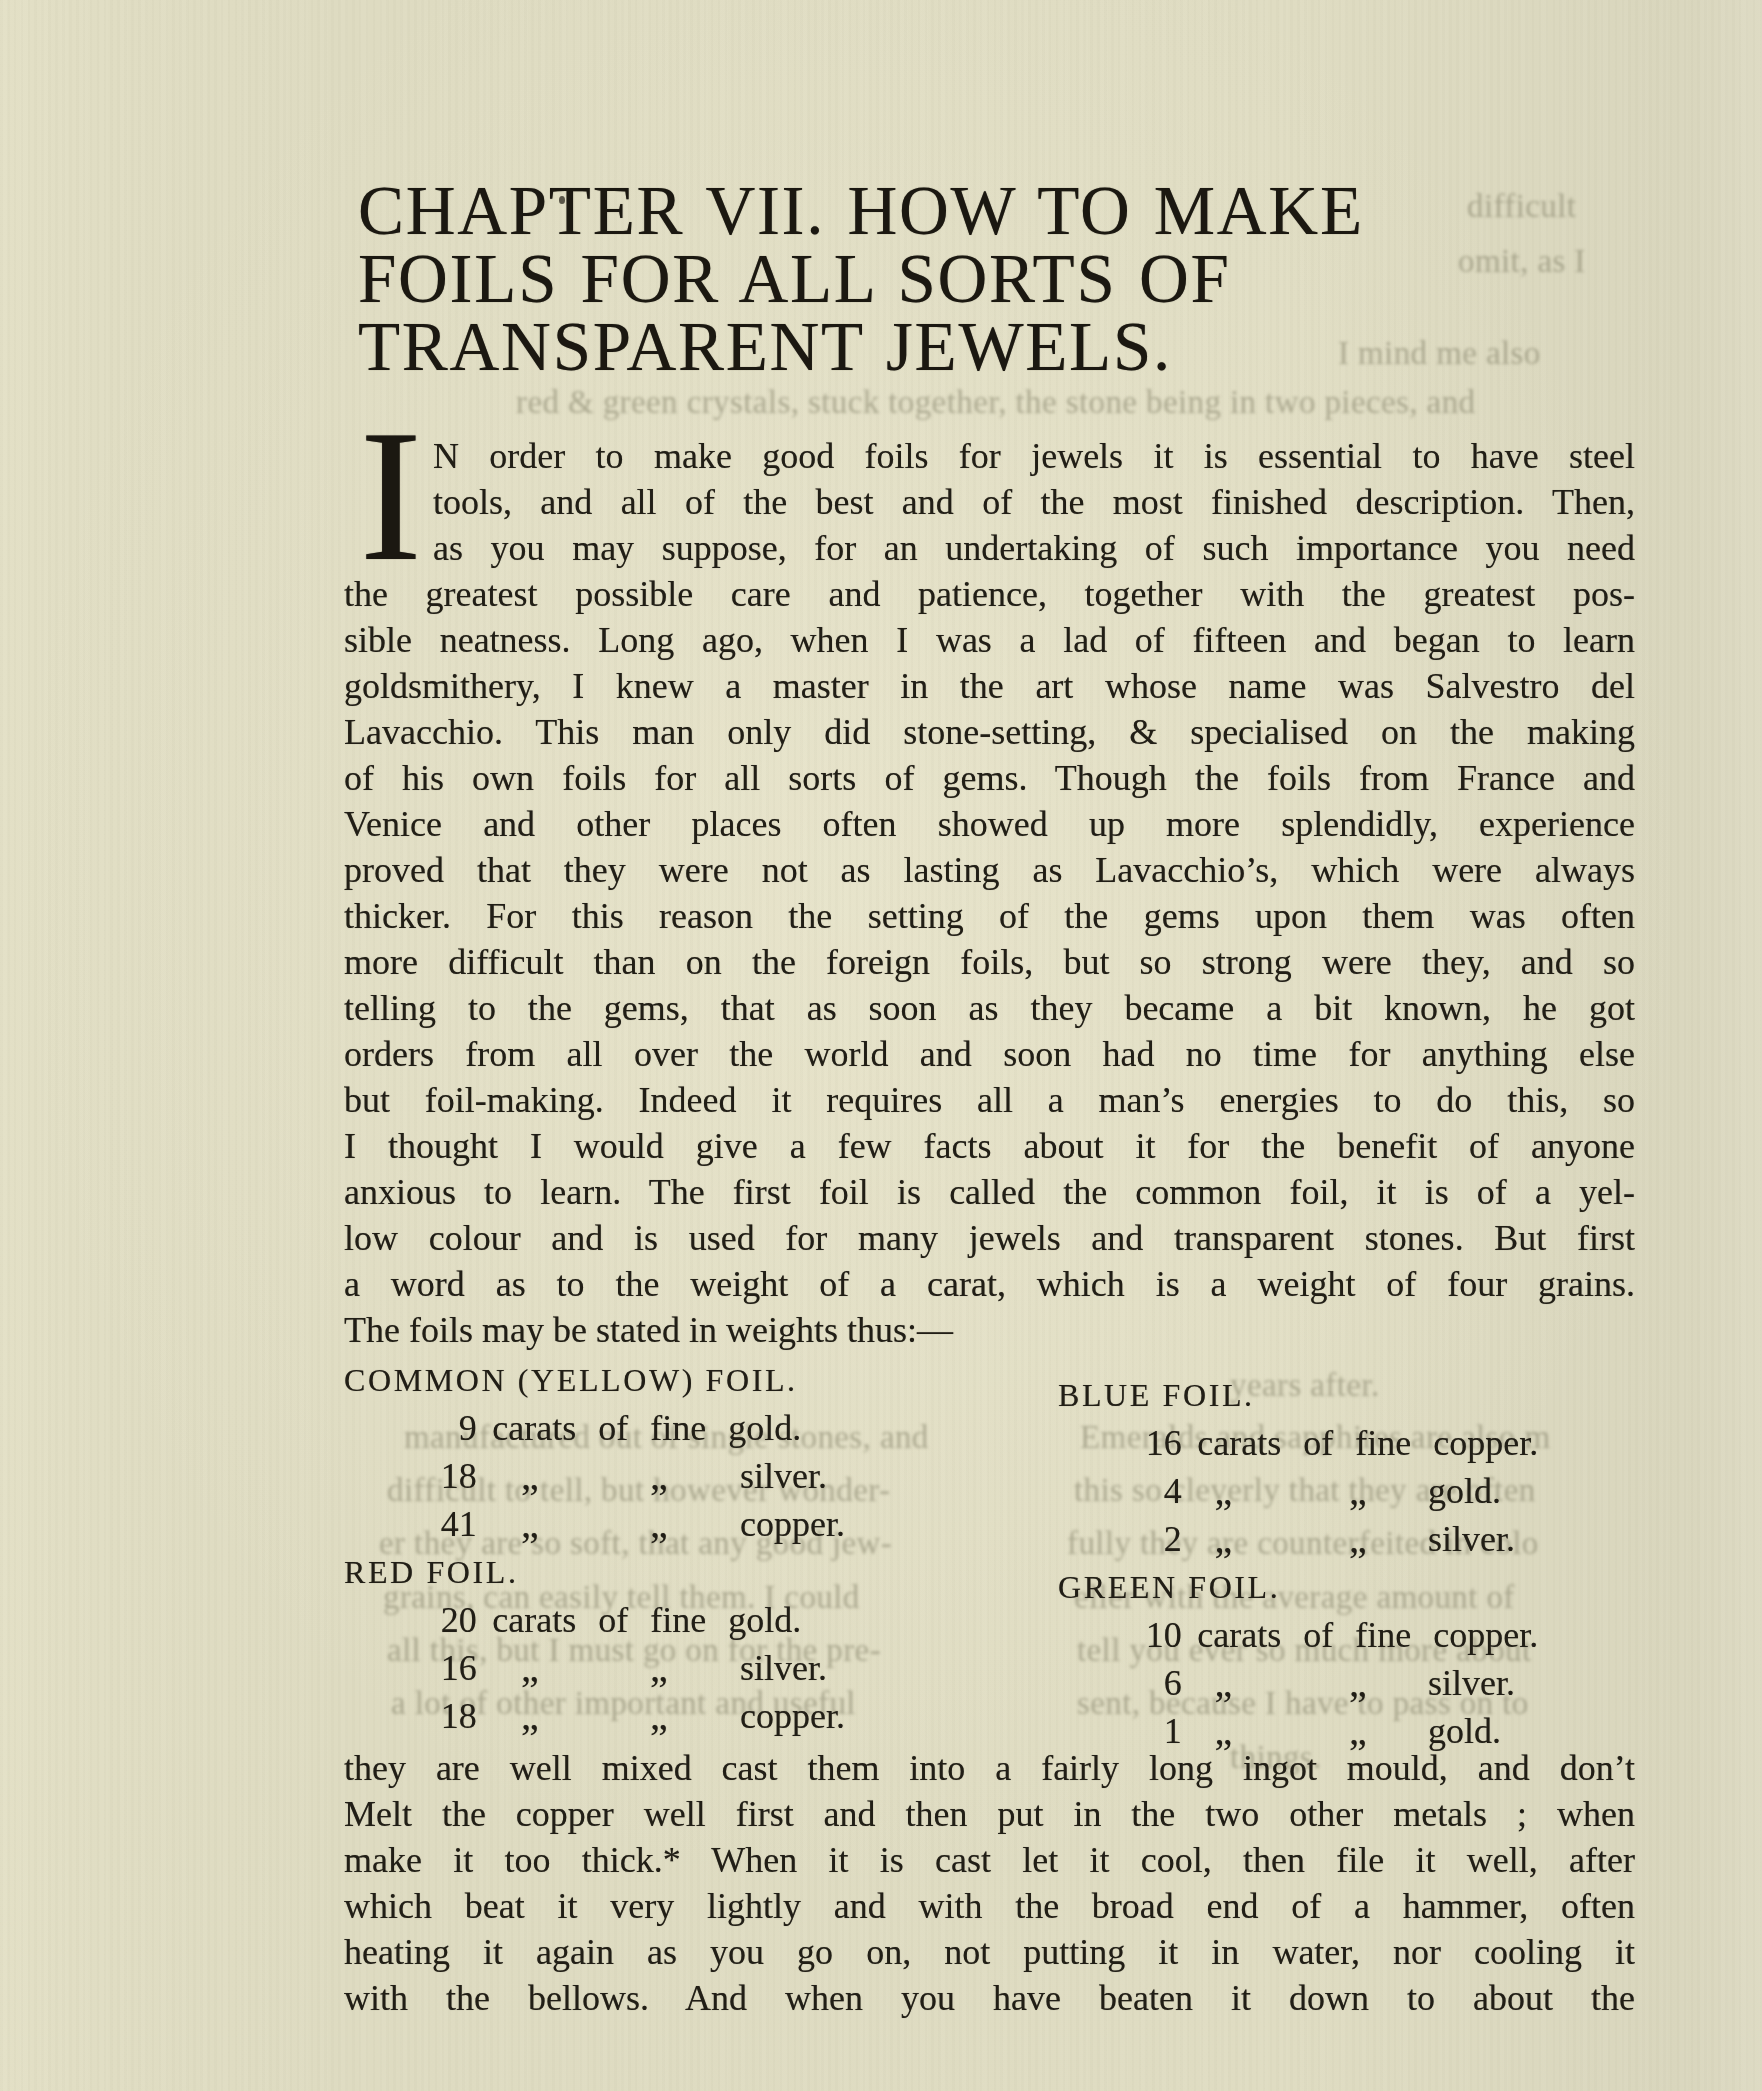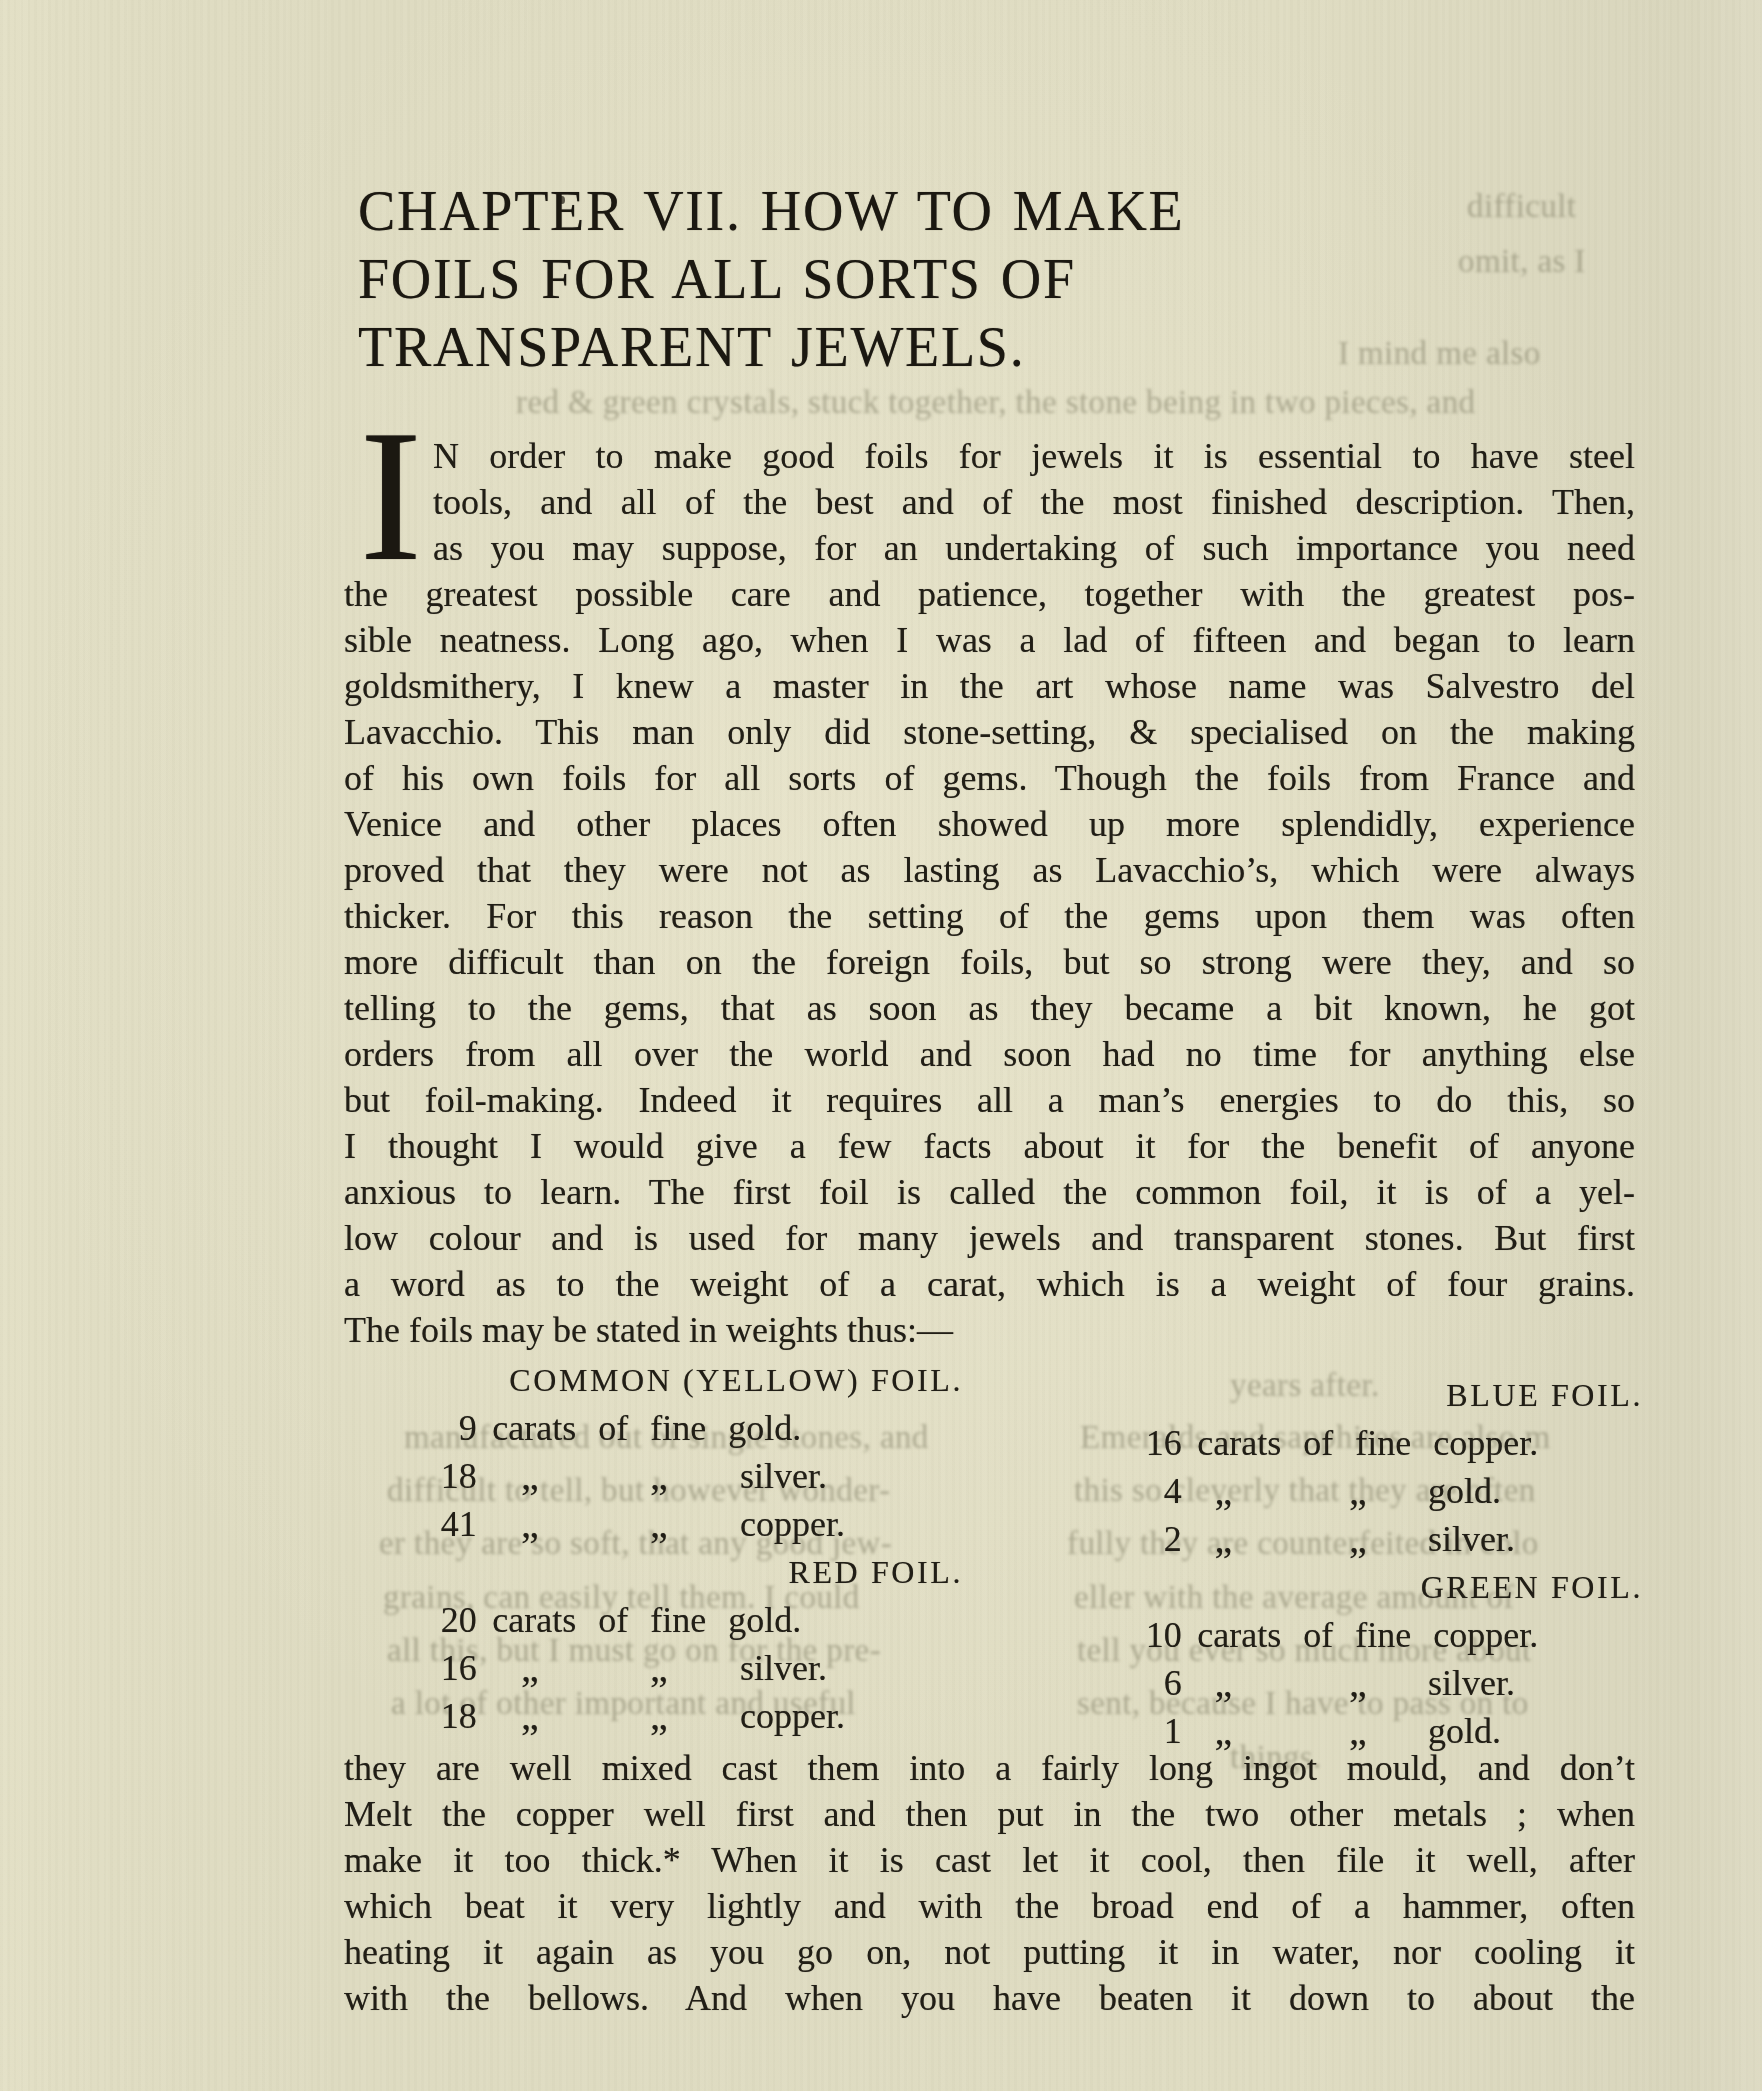--- a/index.html
+++ b/index.html
@@ -29,42 +29,42 @@
   .bl10{top:1686px;left:1077px;}.bl11{top:1740px;left:1230px;}
   .bl12{top:1420px;left:404px;} .bl13{top:1473px;left:387px;}
   .bl14{top:1526px;left:379px;} .bl15{top:1580px;left:383px;}
   .bl16{top:1633px;left:387px;} .bl17{top:1686px;left:391px;}
 
   .speck{position:absolute;top:196px;left:559px;width:6px;height:7.7px;border-radius:50%;
          background:rgba(46,42,32,.75);z-index:2;}
 
   
   .title{position:absolute;z-index:3;left:358px;top:177px;width:1239px;
-         font-size:56px;line-height:68px;letter-spacing:1.7px;word-spacing:3.4px;
+         font-size:69px;line-height:68px;letter-spacing:1.7px;word-spacing:3.4px;
          color:#1b1811;text-shadow:0 0 0.9px rgba(27,24,17,.55);}
 
   
   .para{position:absolute;z-index:3;width:1291px;font-size:36px;
         text-shadow:0 0 0.7px rgba(33,30,22,.5);}
   .para .line{display:block;height:46px;line-height:46px;overflow:hidden;
               text-align:justify;text-align-last:justify;-moz-text-align-last:justify;}
   .para .line.last{text-align-last:left;-moz-text-align-last:left;}
   .para1{left:344px;top:433px;}
   .para1 .line.ind{padding-left:89px;}
   .dropcap{position:absolute;left:15.5px;top:-3.4px;font-size:188px;line-height:131px;
            color:#1b1811;text-shadow:0 0 0.9px rgba(27,24,17,.6);}
   .para2{left:344px;top:1745px;}
 
   
   .recipes{position:absolute;z-index:3;top:1356px;left:0;width:1762px;font-size:36px;
            text-shadow:0 0 0.7px rgba(33,30,22,.5);}
   .rcol{position:absolute;top:0;}
   .rcol-left{left:344px;width:619px;}
   .rcol-right{left:1058px;width:585px;margin-top:15px;}
-  .rhead{height:48px;line-height:48px;text-align:right;font-size:32px;letter-spacing:2.6px;}
+  .rhead{height:48px;line-height:48px;text-align:left;font-size:32px;letter-spacing:2.6px;}
   .rrow{display:grid;height:48px;line-height:48px;}
   .rcol-left  .rrow{grid-template-columns:138px 258px 224px;}
   .rcol-right .rrow{grid-template-columns:129px 241px 215px;}
   .rcol-left  .rrow.phrase{grid-template-columns:138px auto;}
   .rcol-right .rrow.phrase{grid-template-columns:129px auto;}
   .qty{text-align:right;padding-right:5.2px;}
   .mid{position:relative;}
   .mid .d1,.mid .d2{position:absolute;font-size:40px;}
   .rcol-left  .d1{left:39px;}  .rcol-left  .d2{left:168px;}
   .rcol-right .d1{left:27.5px;}  .rcol-right .d2{left:162px;}

